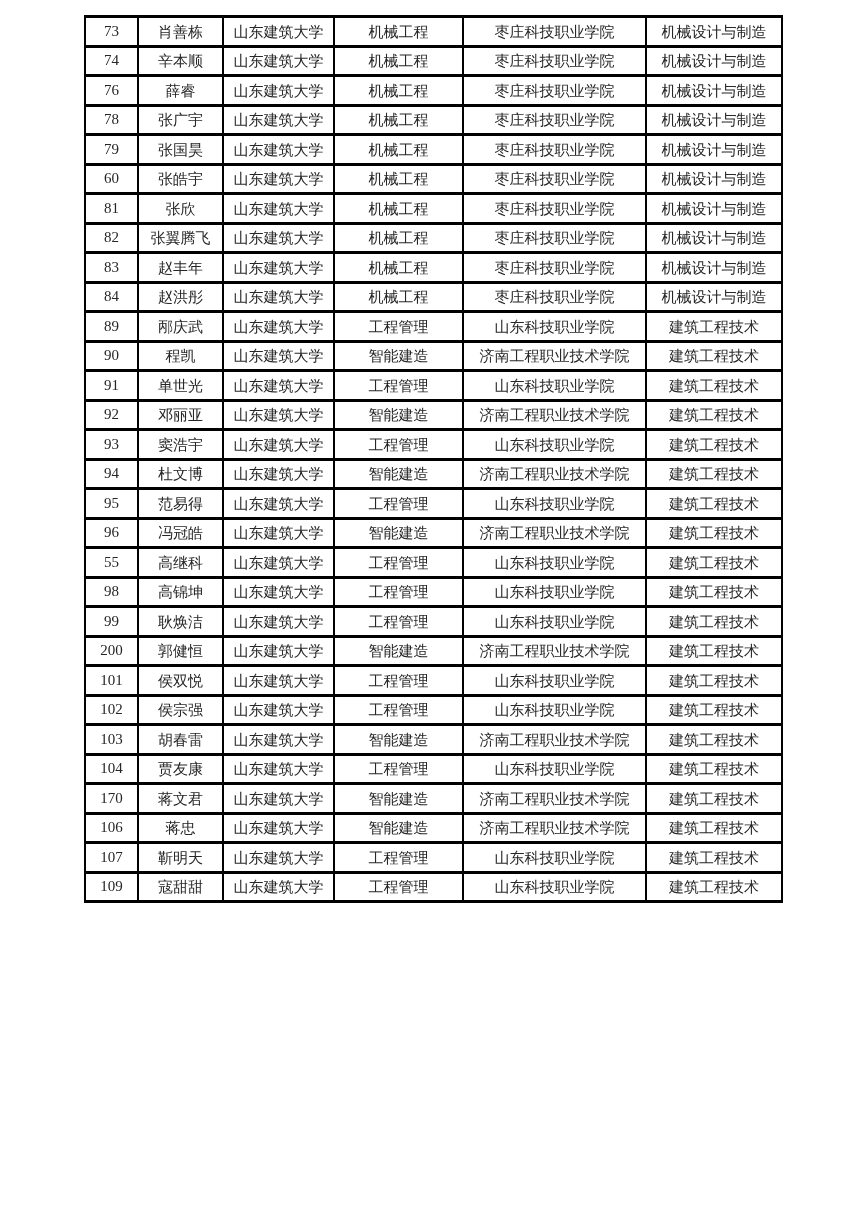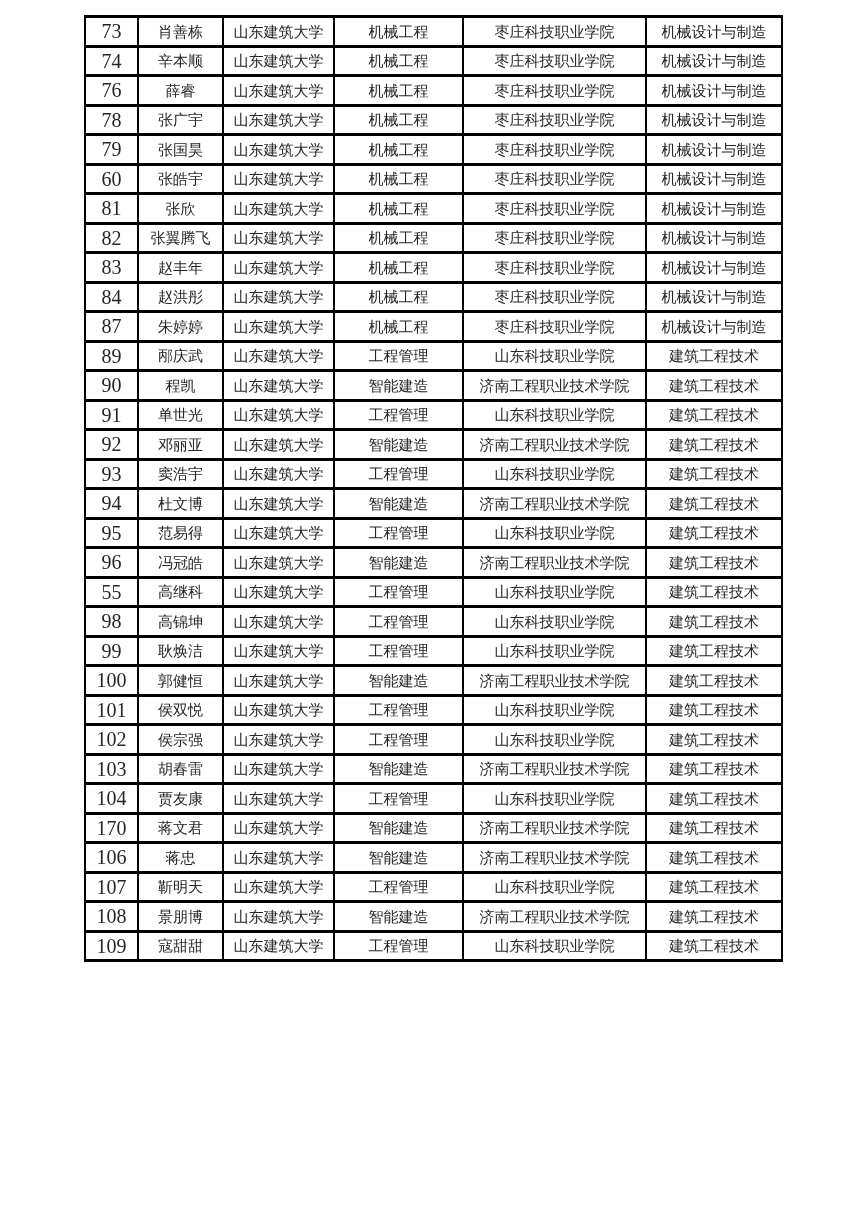--- a/index.html
+++ b/index.html
@@ -32,21 +32,21 @@
     text-align: center;
     vertical-align: middle;
     color: #262626;
     font-size: 15px;
     line-height: 1;
     white-space: nowrap;
     overflow: hidden;
   }
   table.roster td.col-no {
     font-family: "Liberation Serif", "DejaVu Serif", serif;
-    font-size: 20px;
+    font-size: 15px;
   }
   col.c-no   { width: 53px; }
   col.c-name { width: 85px; }
   col.c-univ { width: 111px; }
   col.c-major{ width: 129px; }
   col.c-coll { width: 183px; }
   col.c-prog { width: 136px; }
 </style>
 </head>
 <body>
@@ -136,28 +136,20 @@
         </tr>
         <tr>
           <td class="col-no">84</td>
           <td>赵洪彤</td>
           <td>山东建筑大学</td>
           <td>机械工程</td>
           <td>枣庄科技职业学院</td>
           <td>机械设计与制造</td>
         </tr>
         <tr>
-          <td class="col-no">87</td>
-          <td>朱婷婷</td>
-          <td>山东建筑大学</td>
-          <td>机械工程</td>
-          <td>枣庄科技职业学院</td>
-          <td>机械设计与制造</td>
-        </tr>
-        <tr>
           <td class="col-no">89</td>
           <td>邴庆武</td>
           <td>山东建筑大学</td>
           <td>工程管理</td>
           <td>山东科技职业学院</td>
           <td>建筑工程技术</td>
         </tr>
         <tr>
           <td class="col-no">90</td>
           <td>程凯</td>
@@ -232,21 +224,21 @@
         </tr>
         <tr>
           <td class="col-no">99</td>
           <td>耿焕洁</td>
           <td>山东建筑大学</td>
           <td>工程管理</td>
           <td>山东科技职业学院</td>
           <td>建筑工程技术</td>
         </tr>
         <tr>
-          <td class="col-no">100</td>
+          <td class="col-no">200</td>
           <td>郭健恒</td>
           <td>山东建筑大学</td>
           <td>智能建造</td>
           <td>济南工程职业技术学院</td>
           <td>建筑工程技术</td>
         </tr>
         <tr>
           <td class="col-no">101</td>
           <td>侯双悦</td>
           <td>山东建筑大学</td>
@@ -293,28 +285,20 @@
           <td>智能建造</td>
           <td>济南工程职业技术学院</td>
           <td>建筑工程技术</td>
         </tr>
         <tr>
           <td class="col-no">107</td>
           <td>靳明天</td>
           <td>山东建筑大学</td>
           <td>工程管理</td>
           <td>山东科技职业学院</td>
-          <td>建筑工程技术</td>
-        </tr>
-        <tr>
-          <td class="col-no">108</td>
-          <td>景朋博</td>
-          <td>山东建筑大学</td>
-          <td>智能建造</td>
-          <td>济南工程职业技术学院</td>
           <td>建筑工程技术</td>
         </tr>
         <tr>
           <td class="col-no">109</td>
           <td>寇甜甜</td>
           <td>山东建筑大学</td>
           <td>工程管理</td>
           <td>山东科技职业学院</td>
           <td>建筑工程技术</td>
         </tr>

